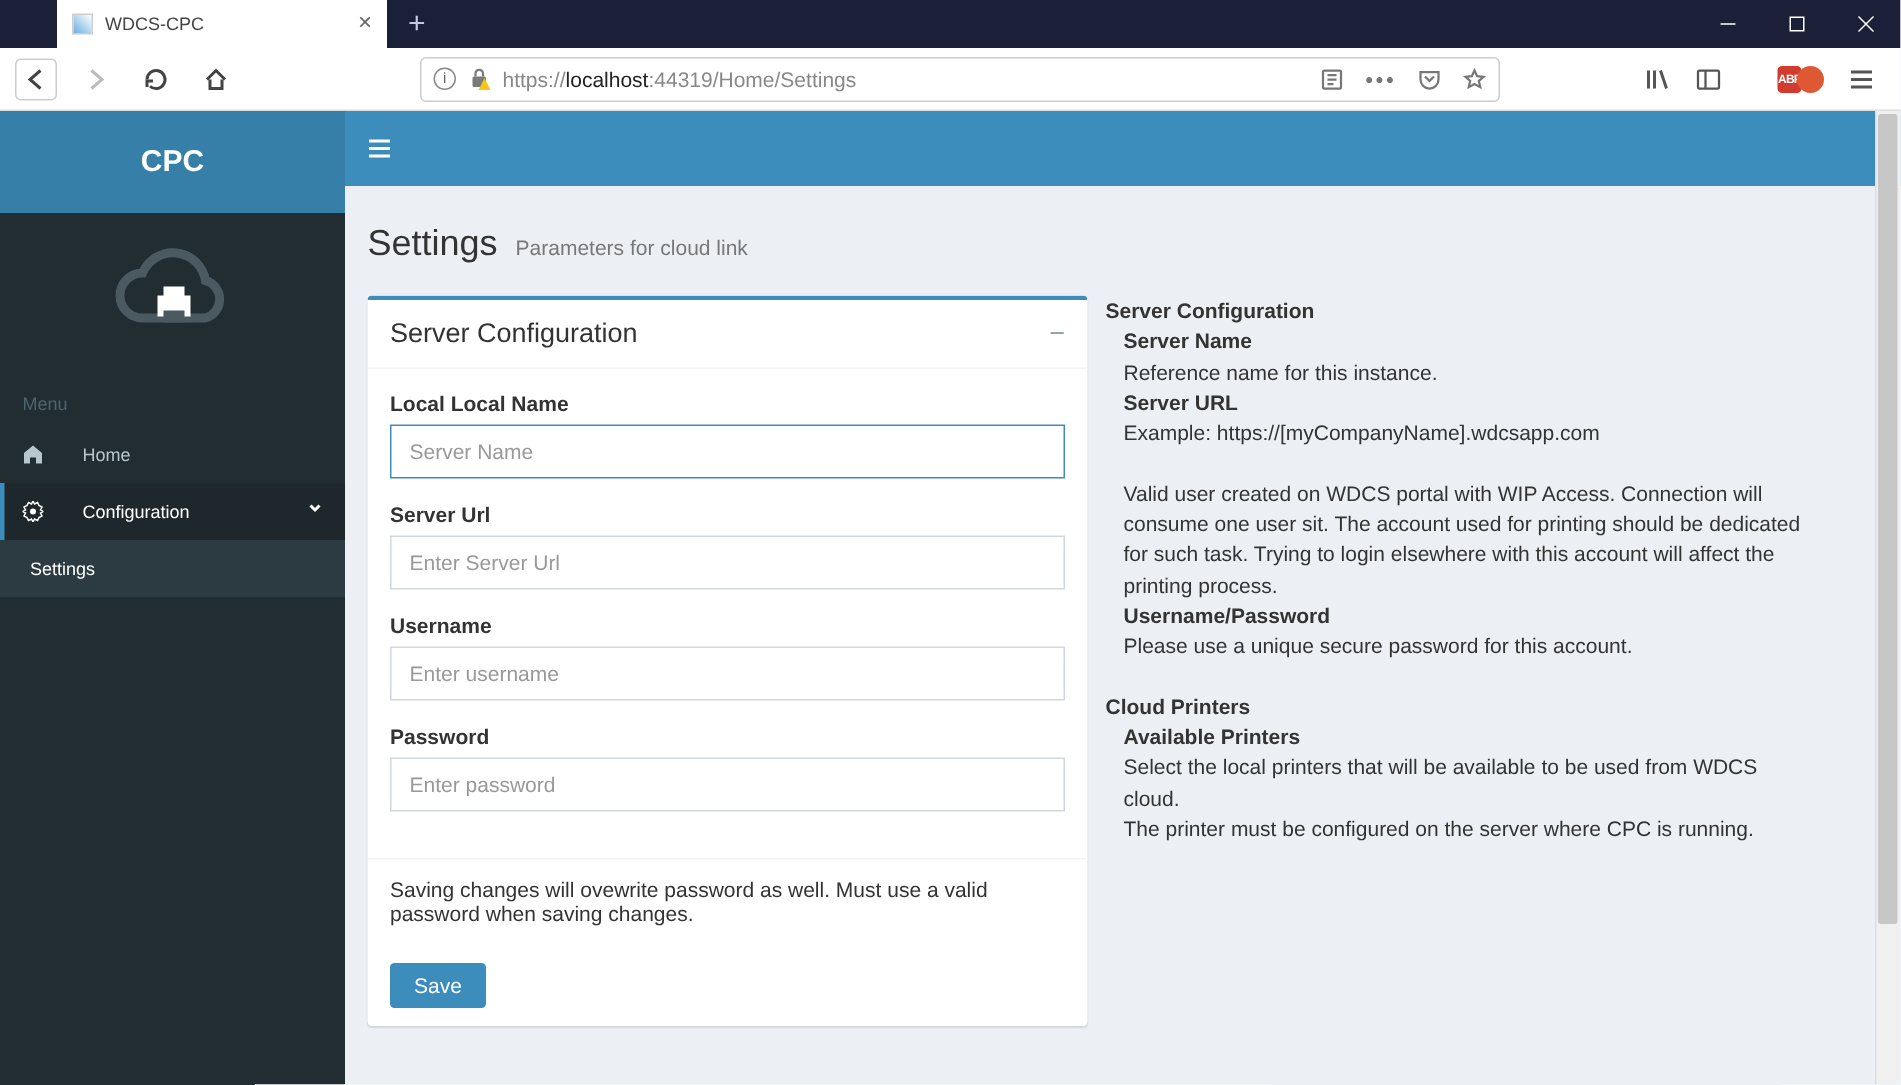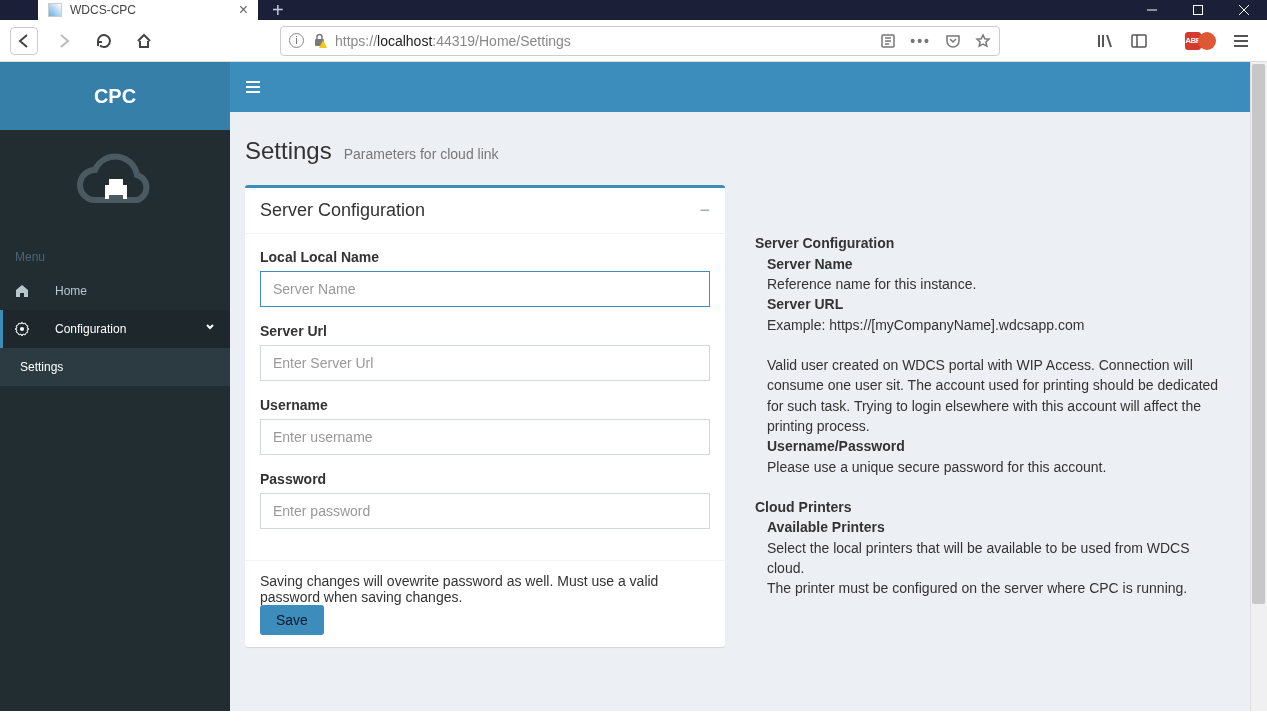--- a/index.html
+++ b/index.html
@@ -1,19 +1,19 @@
 <!DOCTYPE html>
 <html><head>
 <meta charset="utf-8">
 <style>
   * { box-sizing: border-box; margin: 0; padding: 0; }
   body { font-family: -apple-system, "Segoe UI", Arial, sans-serif; font-size: 14px; background: #fff; width: 1267px; height: 723px; overflow: hidden; }
 
   
-  .os-titlebar { height: 20px; background: #1b2038; display: flex; align-items: center; }
+  .os-titlebar { height: 32px; background: #1b2038; display: flex; align-items: center; }
   .os-tab { background: #fff; height: 32px; width: 220px; margin-left: 38px; display: flex; align-items: center; padding: 0 10px; border-radius: 0; position: relative; gap: 8px; font-size: 12px; color: #444; }
   .os-tab .favicon { width: 14px; height: 14px; background: linear-gradient(45deg,#6ab0e0,#fff); border:1px solid #ccc; }
   .os-tab .close { margin-left: auto; font-size: 16px; color: #666; cursor: pointer; }
   .os-newtab { color: #c5c8de; font-size: 20px; margin-left: 14px; cursor: pointer; }
   .os-winbtns { margin-left: auto; display: flex; }
   .os-winbtn { width: 46px; height: 32px; display:flex; align-items:center; justify-content:center; color:#fff; font-size:14px; }
   .os-winbtn svg { stroke:#fff; }
 
   
   .browser-bar { height: 42px; background: #fff; border-bottom: 1px solid #ddd; display: flex; align-items: center; padding: 0 10px; gap: 12px; }
@@ -43,33 +43,33 @@
   .nav-sub .nav-item.sub.active-sub { color:#fff; }
 
   .main { flex:1; display:flex; flex-direction:column; background:#ecf0f5; overflow:hidden; position:relative;}
   .topstrip { height:50px; background:#3c8dbc; display:flex; align-items:center; padding:0 15px; color:#fff; }
   .hamburger { cursor:pointer; }
 
   .content { flex:1; overflow-y:auto; padding:15px 20px 30px 15px; }
   .page-title { font-size:24px; color:#333; font-weight:400; display:flex; align-items:baseline; gap:12px; margin: 10px 0 20px; }
   .page-title .sub { font-size:14px; color:#777; font-weight:400; }
 
-  .columns { display:flex; gap:30px; align-items:center; }
+  .columns { display:flex; gap:12px; align-items:flex-start; }
   .card { background:#fff; border-top:3px solid #3c8dbc; border-radius:3px; box-shadow:0 1px 1px rgba(0,0,0,0.1); width:480px; }
   .card-head { padding:12px 15px; border-bottom:1px solid #f4f4f4; display:flex; align-items:center; }
   .card-head h3 { font-size:18px; font-weight:400; color:#333; }
   .card-head .collapse { margin-left:auto; color:#97a0b3; font-size:18px; cursor:pointer; }
   .card-body { padding:15px; }
   .form-group { margin-bottom:16px; }
   .form-group label { font-weight:700; color:#333; font-size:14px; display:block; margin-bottom:6px; }
   .form-control { width:100%; height:36px; border:1px solid #d2d6de; padding:6px 12px; font-size:14px; color:#555; background:#fff; }
   .form-control.focus { border-color:#3c8dbc; outline:none; }
   .form-control::placeholder { color:#999; }
   .card-footer { padding:12px 15px; border-top:1px solid #f4f4f4; font-size:14px; color:#333; }
-  .btn-save { background:#3c8dbc; color:#0f172a; border:none; padding:7px 16px; border-radius:3px; font-size:14px; margin-top:0; cursor:pointer; }
+  .btn-save { background:#3c8dbc; color:#ffffff; border:none; padding:7px 16px; border-radius:3px; font-size:14px; margin-top:25px; cursor:pointer; }
 
   .help { width:470px; font-size:14px; color:#333; line-height:1.45; }
   .help b { font-weight:700; }
   .help .indent { padding-left:12px; }
   .help p { margin-bottom:0; }
 
   .vscroll { position:absolute; right:0; top:0; width:17px; height:100%; background:#f0f0f0; border-left:1px solid #ddd; }
   .vscroll-thumb { position:absolute; right:2px; top:2px; width:13px; height:540px; background:#c7c7c7; border-radius:2px; }
 
   svg { display:block; }

